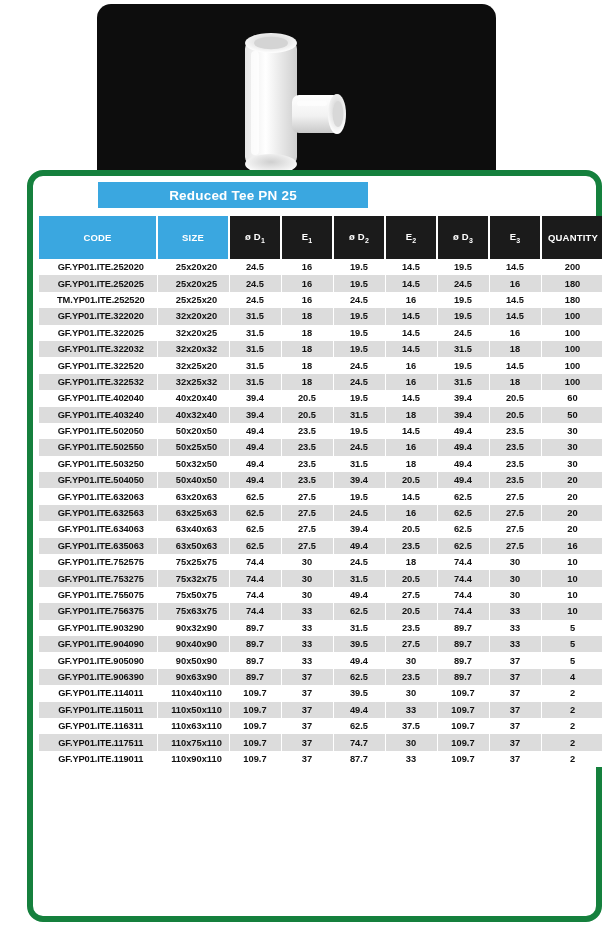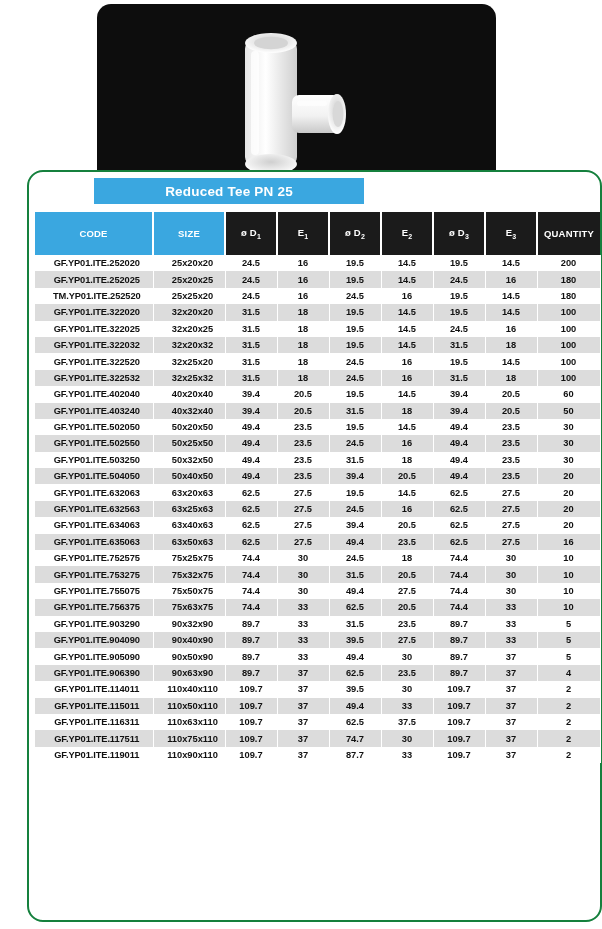--- a/index.html
+++ b/index.html
@@ -36,21 +36,21 @@
   .tee-svg { position: absolute; left: 50%; top: 50%; transform: translate(-50%,-50%); }
 
   
   .card {
     position: absolute;
     left: 27px;
     top: 170px;
     width: 575px;
     height: 752px;
     background: #ffffff;
-    border: 2px solid #15803d;
+    border: 6px solid #15803d;
     border-radius: 16px;
   }
 
   
   .title-ribbon {
     position: absolute;
     left: 65px;
     top: 6px;
     width: 270px;
     height: 26px;

